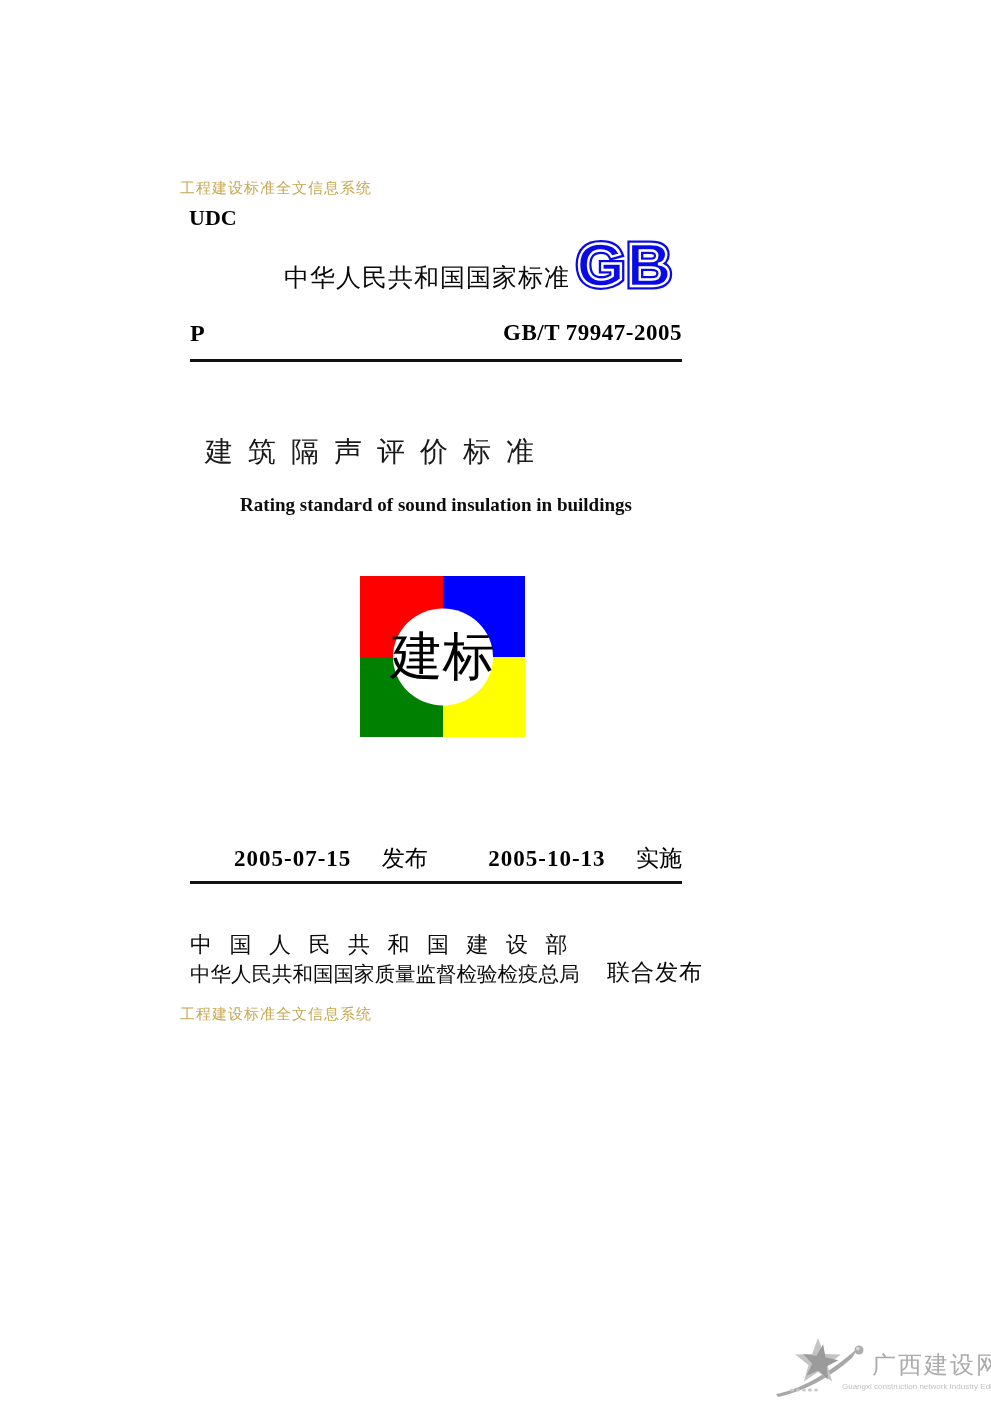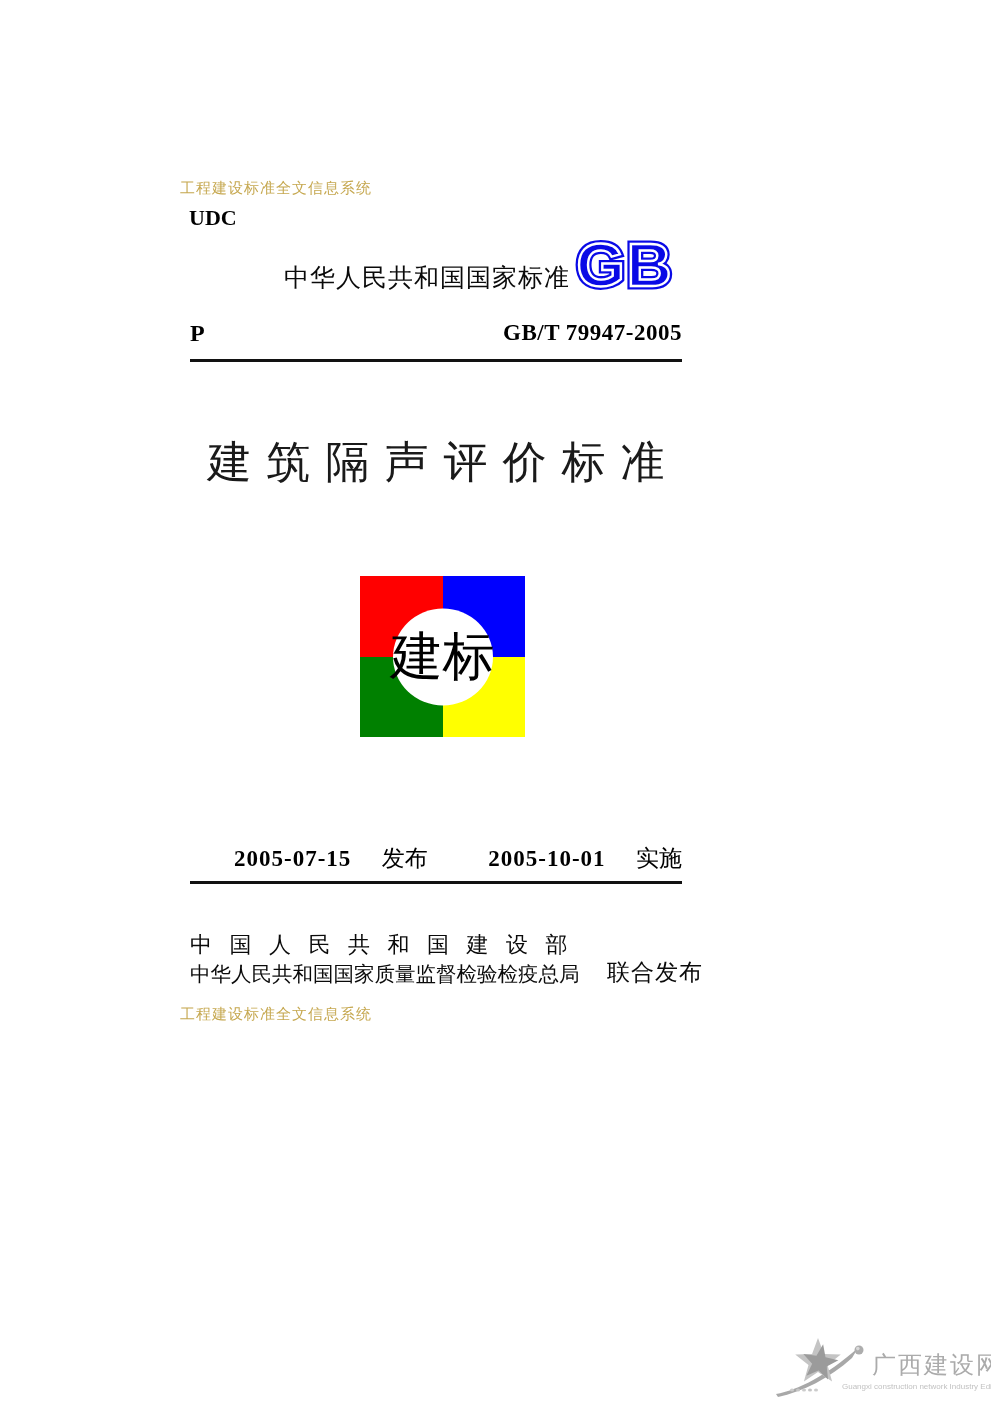--- a/index.html
+++ b/index.html
@@ -43,23 +43,23 @@
     font-family:"Liberation Serif","DejaVu Serif",serif;
     font-weight:bold; font-size:23px; letter-spacing:0.5px; color:#000;
     white-space:nowrap;
   }
 
   .rule { position:absolute; left:190px; width:492px; height:3px; background:#121212; }
   .rule-1 { top:359px; }
   .rule-2 { top:881px; }
 
   .title-cn {
-    position:absolute; left:190px; top:433px; width:492px; text-align:center;
+    position:absolute; left:190px; top:433px; width:492px; text-align:left;
     font-family:"Liberation Serif","DejaVu Serif",serif;
-    font-size:44px; letter-spacing:15px; text-indent:15px;
+    font-size:28px; letter-spacing:15px; text-indent:15px;
     color:#1a1a1a; white-space:nowrap;
   }
   .title-en {
     position:absolute; left:190px; top:494px; width:492px; text-align:center;
     font-family:"Liberation Serif","DejaVu Serif",serif;
     font-weight:bold; font-size:19px; color:#0d0d0d; white-space:nowrap;
   }
 
   
   .seal { position:absolute; left:360px; top:576px; width:165px; height:161px; }
@@ -126,38 +126,39 @@
     <text class="gb-front" x="50" y="57" text-anchor="middle">GB</text>
   </svg>
 
   <div class="p-label">P</div>
 
   <div class="std-num">GB/T 79947-2005</div>
 
   <div class="rule rule-1"></div>
 
   <div class="title-cn">建筑隔声评价标准</div>
+  <div class="title-en">Rating standard of sound insulation in buildings</div>
 
   <div class="seal">
     <div class="q q-red"></div>
     <div class="q q-blue"></div>
     <div class="q q-green"></div>
     <div class="q q-yellow"></div>
     <div class="seal-circle">
       <span class="seal-text">建标</span>
     </div>
   </div>
 
   <div class="dates-row">
     <div class="date-group">
       <span class="date-num">2005-07-15</span>
       <span class="date-label">发布</span>
     </div>
     <div class="date-group">
-      <span class="date-num">2005-10-01</span>
+      <span class="date-num">2005-10-13</span>
       <span class="date-label">实施</span>
     </div>
   </div>
 
   <div class="rule rule-2"></div>
 
   <div class="publishers">
     <div class="pub-lines">
       <div class="pub-line-1">中国人民共和国建设部</div>
       <div class="pub-line-2">中华人民共和国国家质量监督检验检疫总局</div>

